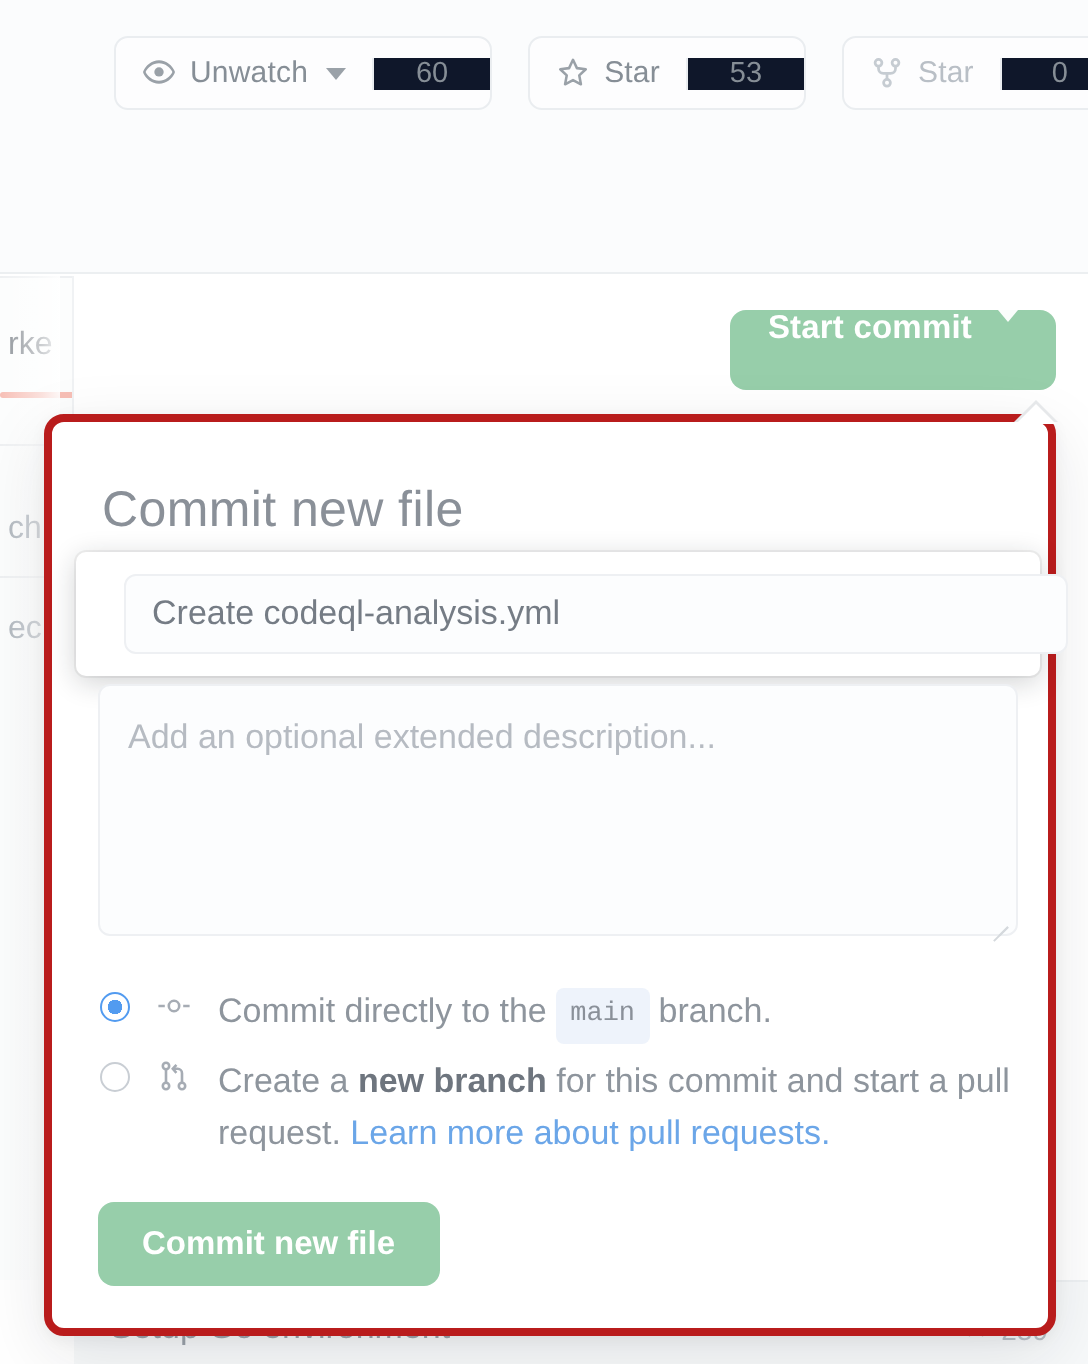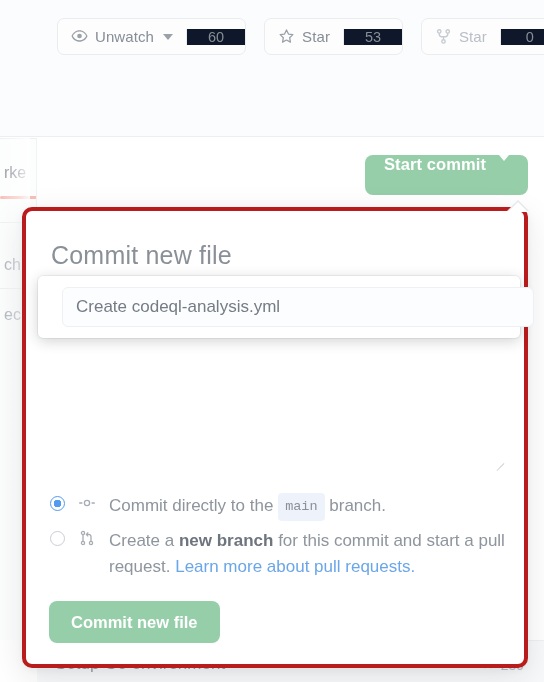--- a/index.html
+++ b/index.html
@@ -451,20 +451,21 @@
   <div class="modal">
     <div class="modal-caret-outer"></div>
     <div class="modal-caret-inner"></div>
 
     <div class="modal-title">Commit new file</div>
 
     <div class="focus-ring">
       <input class="commit-title-input" value="Create codeql-analysis.yml" style="">
     </div>
 
+    <textarea class="commit-desc-textarea" placeholder="Add an optional extended description..." style=""></textarea>
     <div class="resize-grip">
       <i style="width:10px; top:9px;"></i>
       <i style="width:6px;  top:9px; right:0; transform:rotate(-45deg) translateX(0);"></i>
     </div>
 
     <div class="radio-row r2">
       <span class="radio"></span>
       <span class="branch-icon">
         <svg width="18" height="16" viewBox="0 0 18 16" fill="none" stroke="#a6acb4" stroke-width="1.3">
           <circle cx="5" cy="3" r="1.6"></circle>

